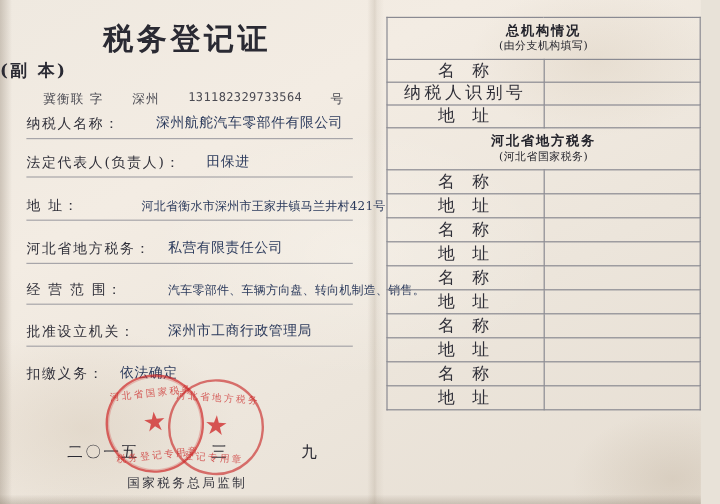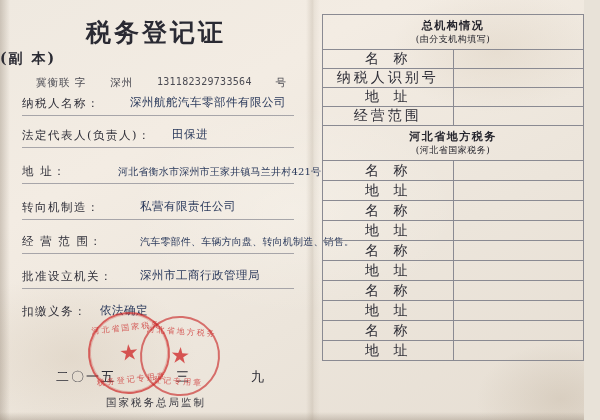--- a/index.html
+++ b/index.html
@@ -301,21 +301,21 @@
       <span class="fline"></span>
     </div>
 
     <div class="frow" style="top:160px">
       <span class="flabel">地        址：</span>
       <span class="fvalue small" style="left:96px; top:5px">河北省衡水市深州市王家井镇马兰井村421号</span>
       <span class="fline"></span>
     </div>
 
     <div class="frow" style="top:196px">
-      <span class="flabel">转向机制造：</span>
+      <span class="flabel">河北省地方税务：</span>
       <span class="fvalue" style="left:118px">私营有限责任公司</span>
       <span class="fline"></span>
     </div>
 
     <div class="frow" style="top:230px">
       <span class="flabel">经 营 范 围：</span>
       <span class="fvalue small" style="left:118px; top:5px">汽车零部件、车辆方向盘、转向机制造、销售。</span>
       <span class="fline"></span>
     </div>
 
@@ -364,24 +364,20 @@
         <td class="val"></td>
       </tr>
       <tr>
         <td class="lab">纳税人识别号</td>
         <td class="val"></td>
       </tr>
       <tr>
         <td class="lab">地      址</td>
         <td class="val"></td>
       </tr>
-      <tr>
-        <td class="lab">经营范围</td>
-        <td class="val"></td>
-      </tr>
 
       <tr>
         <td class="hdr" colspan="2">
           <span>河北省地方税务</span>
           <span class="sub">(河北省国家税务)</span>
         </td>
       </tr>
 
       <tr>
         <td class="lab tall">名      称</td>

